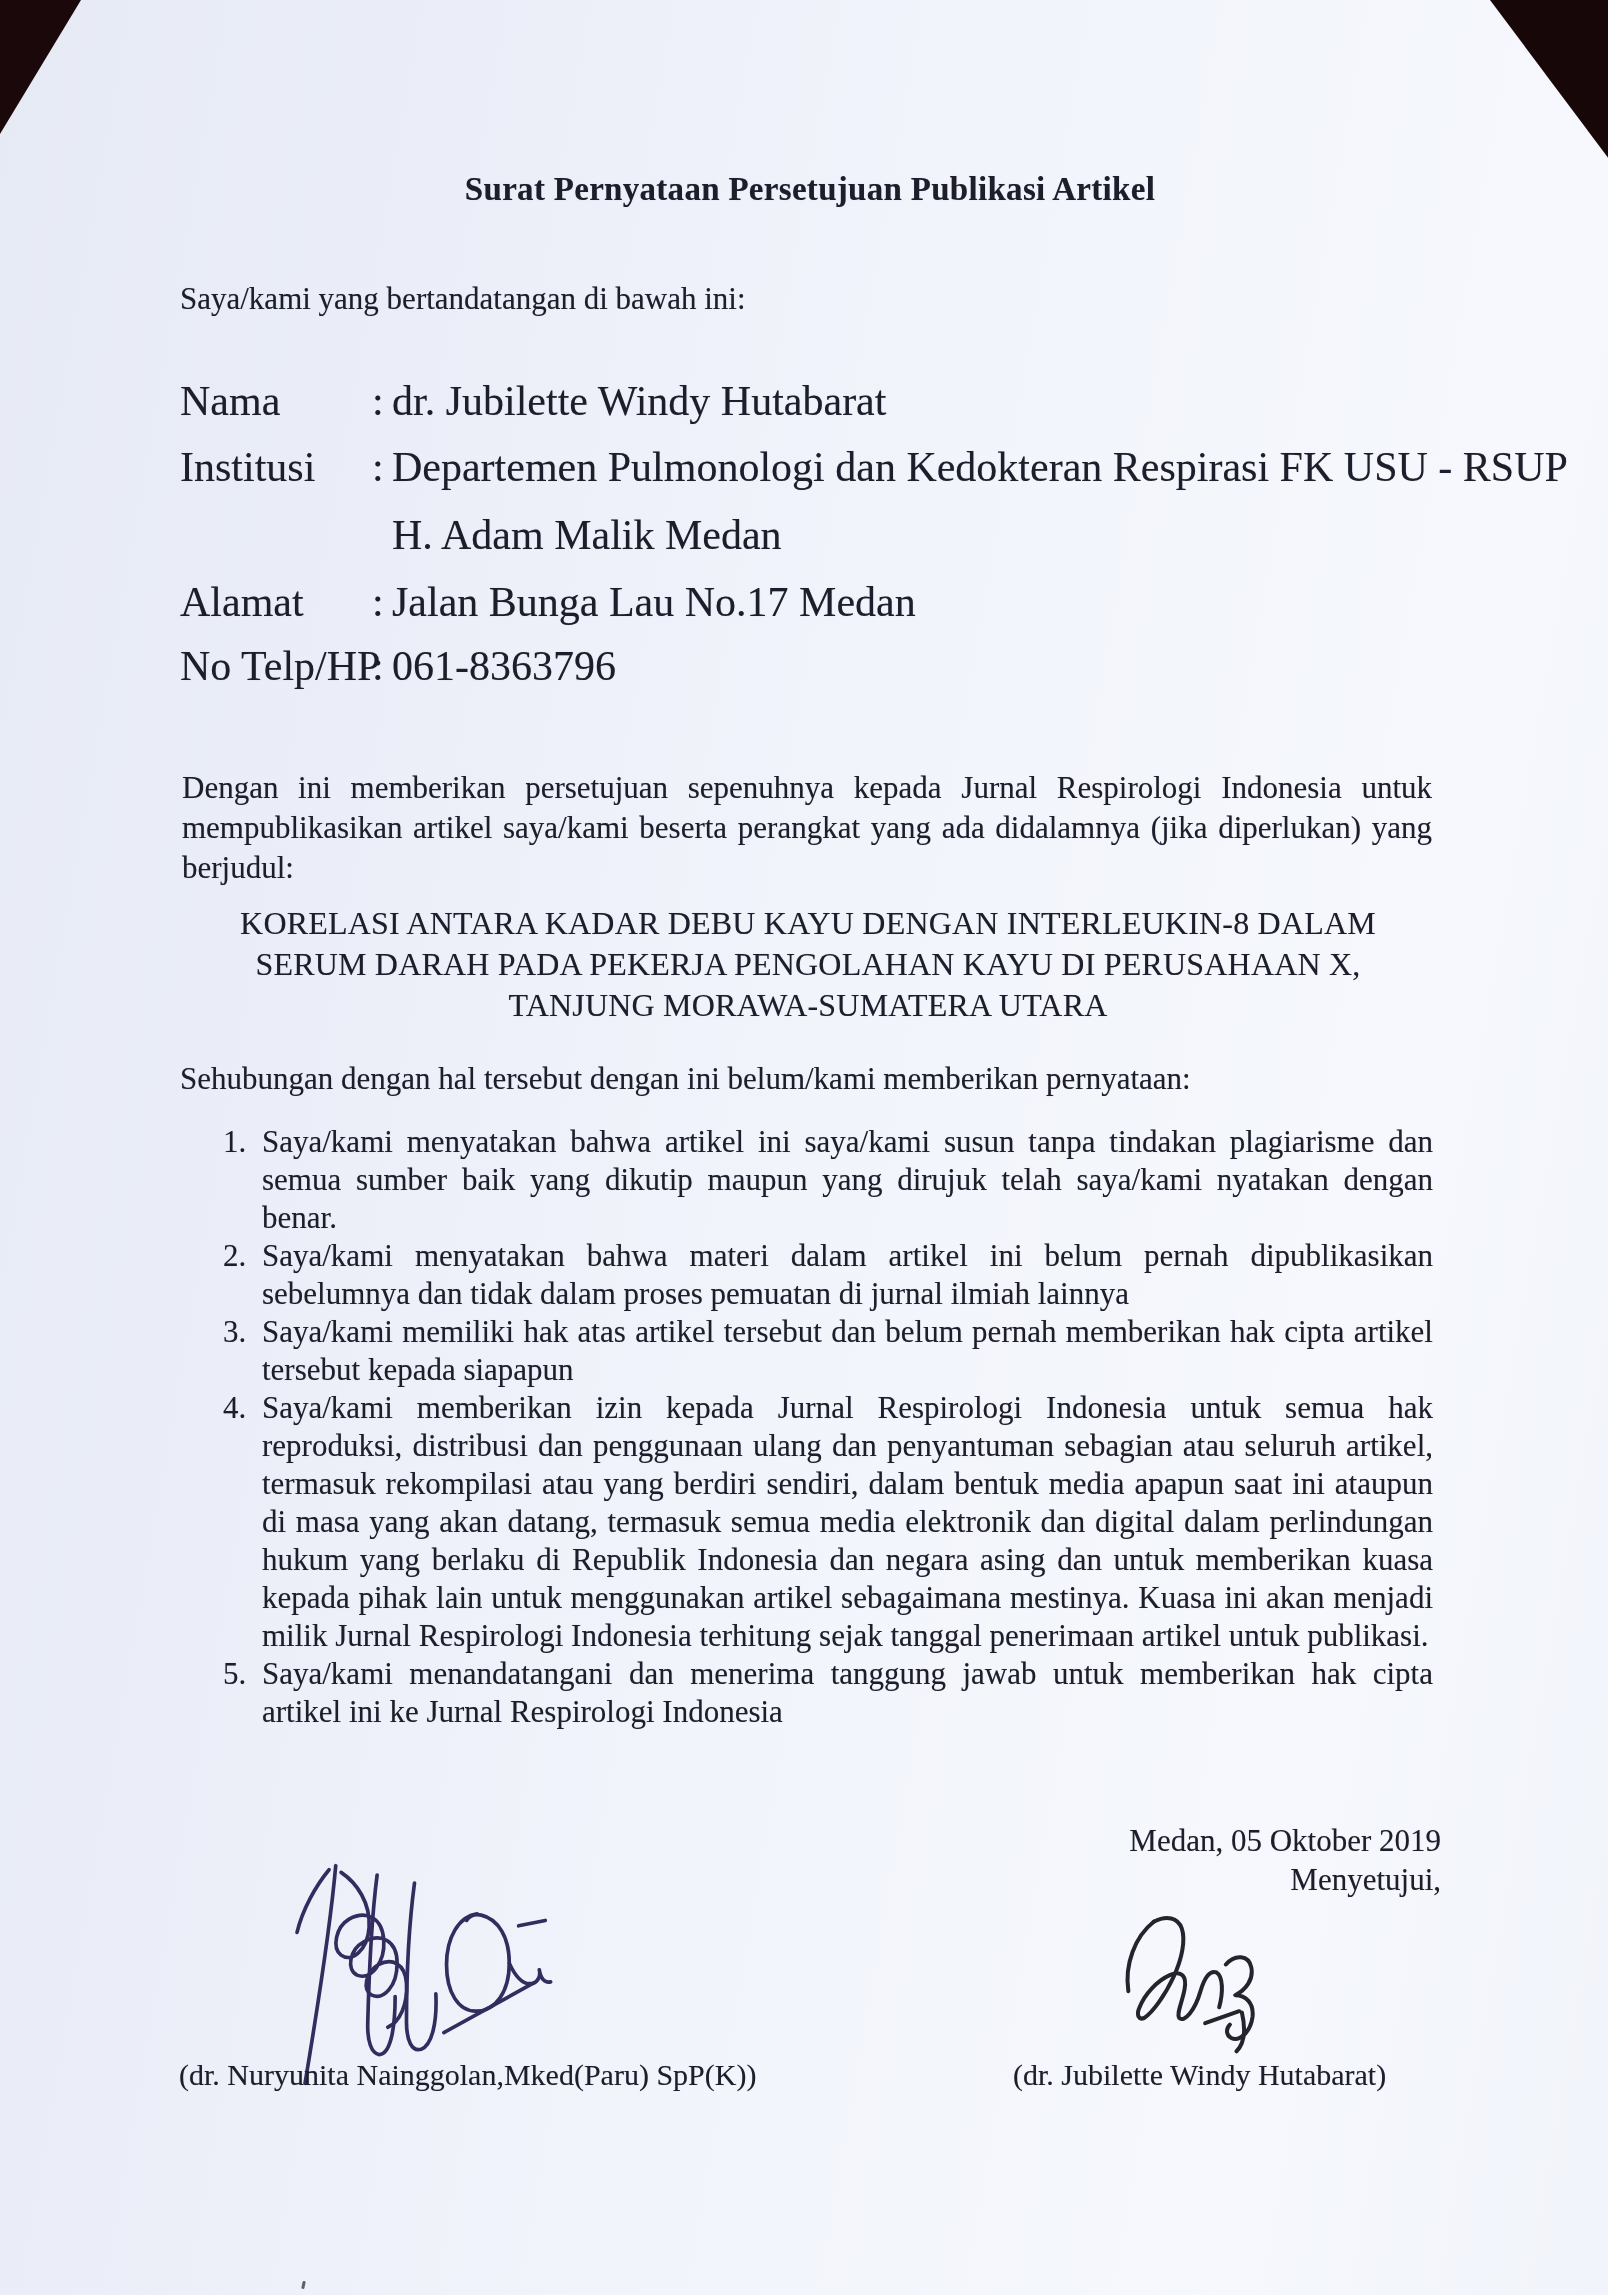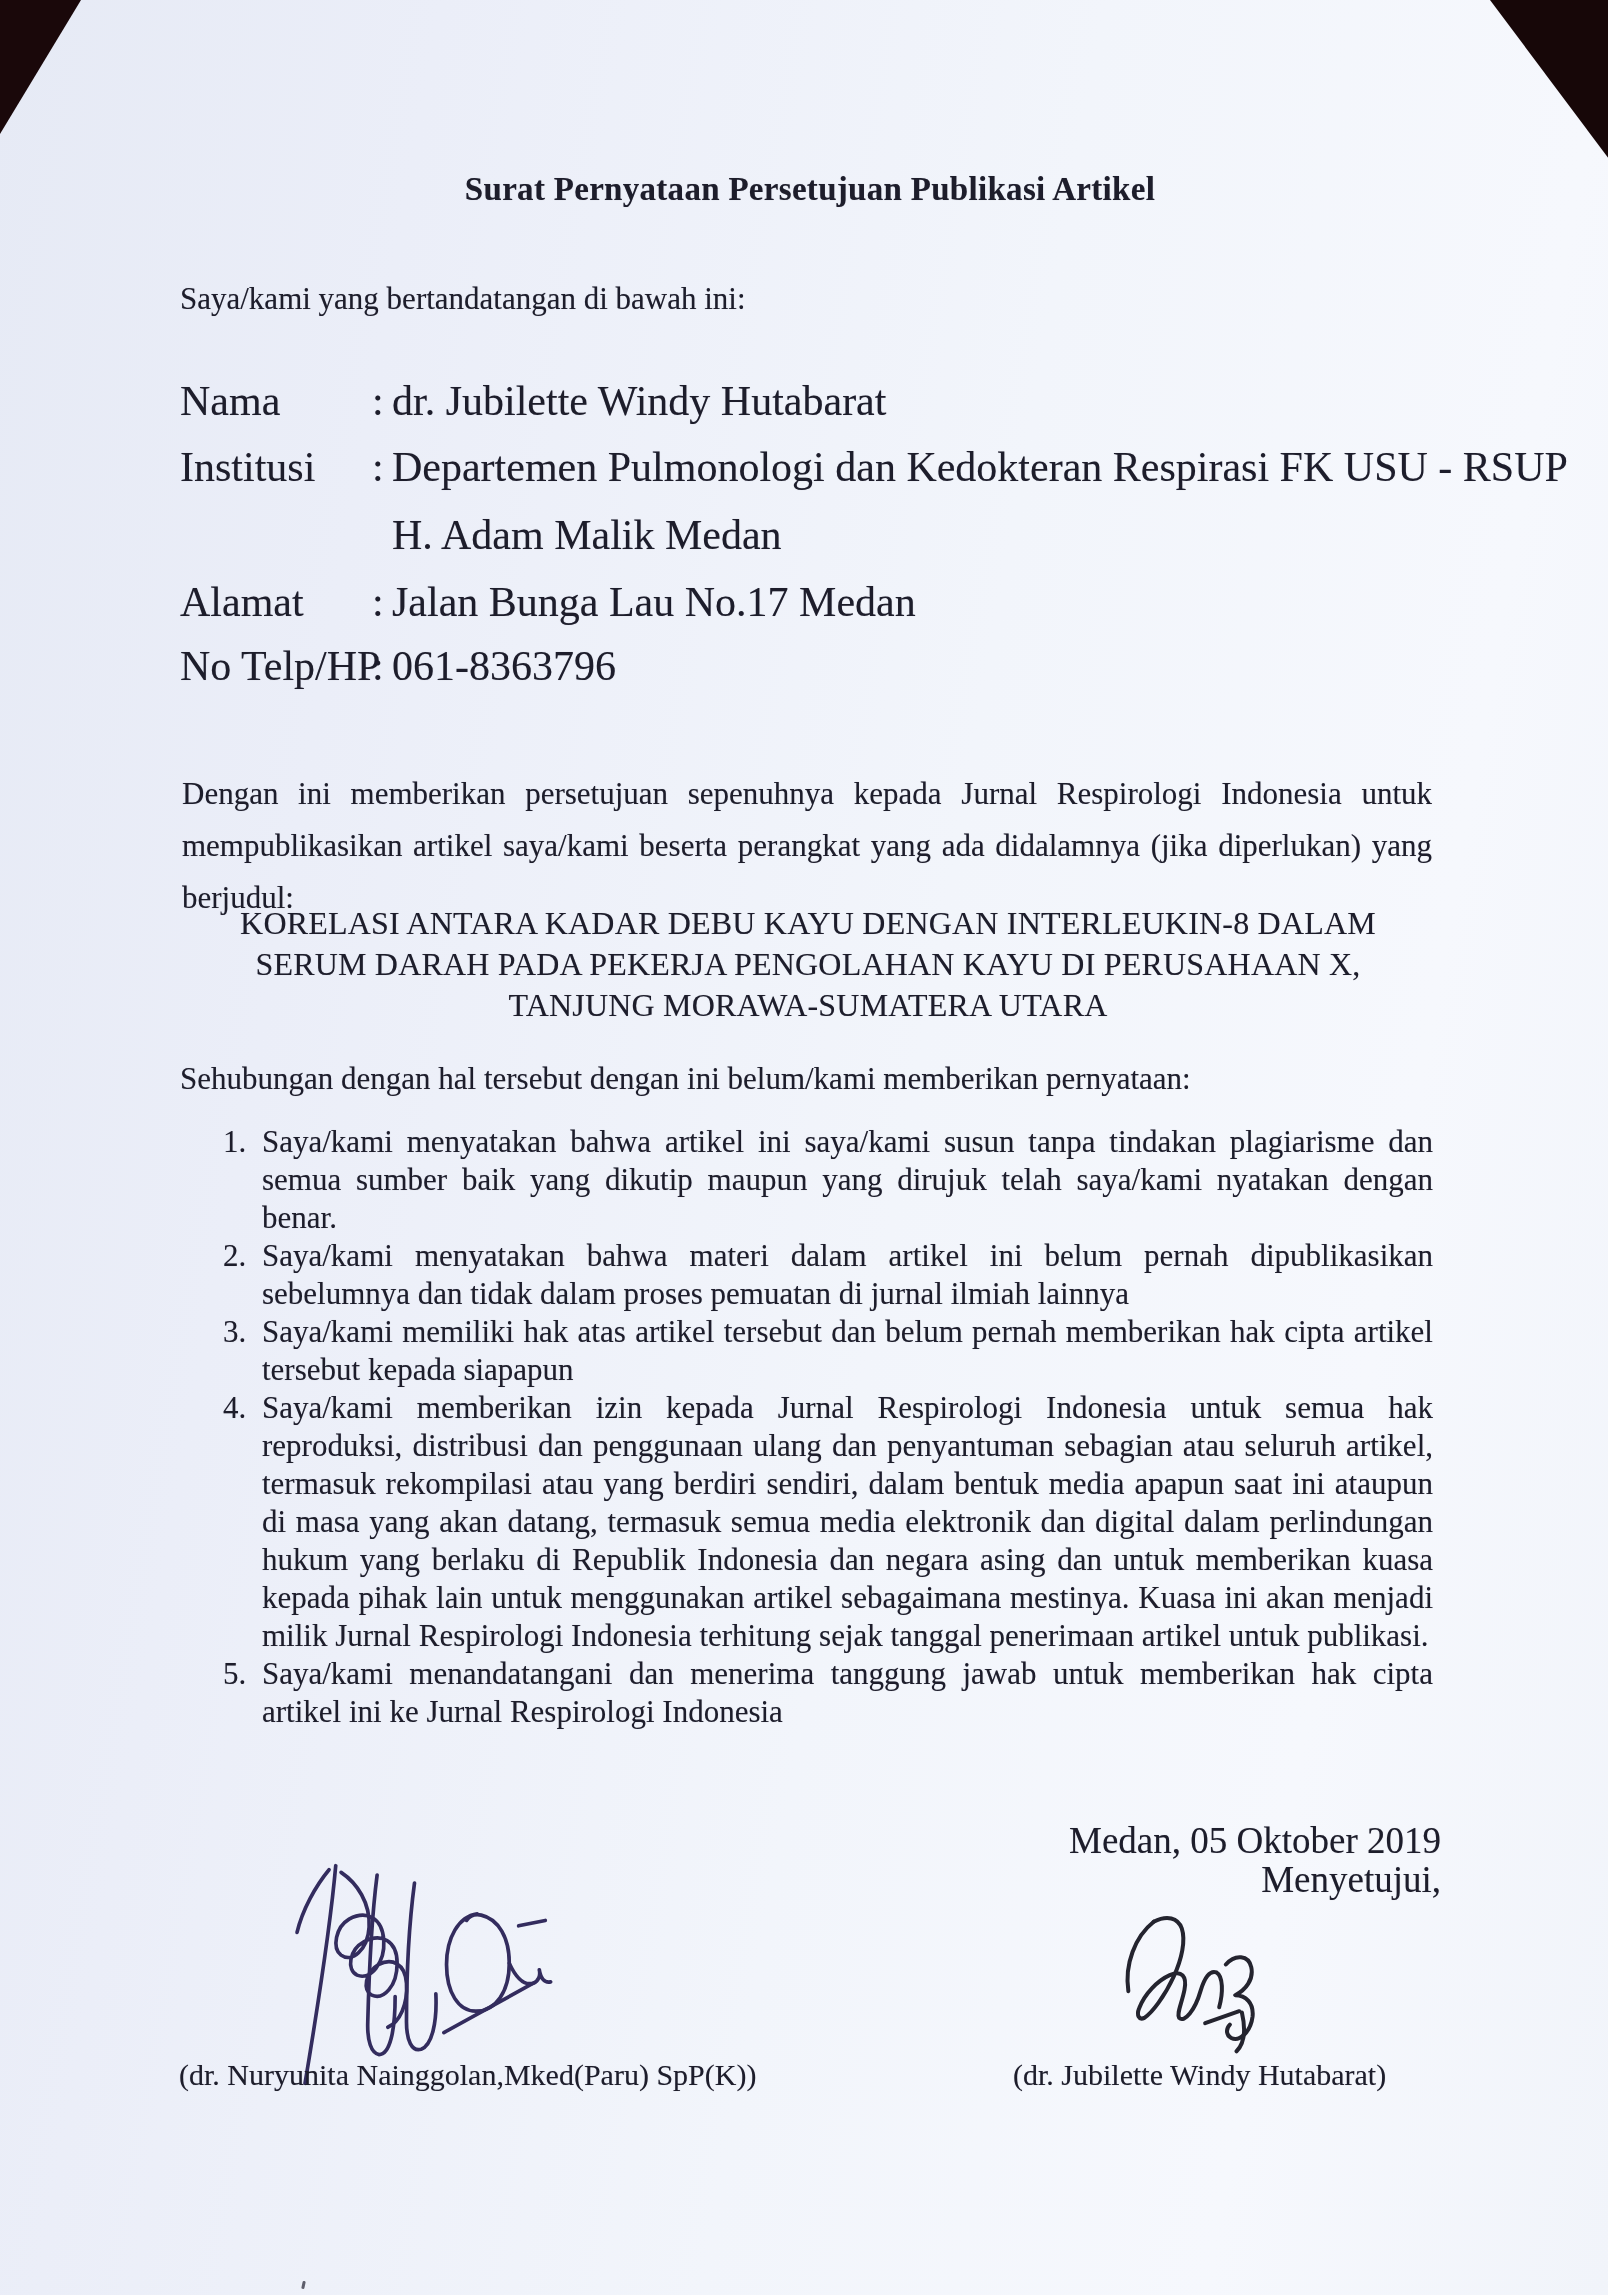--- a/index.html
+++ b/index.html
@@ -26,37 +26,37 @@
   }
   .intro-line { left: 180px; top: 281px; width: 1269px; font-size: 31px; }
 
   .id-row { left: 180px; width: 1269px; height: 40px; font-size: 42px; }
   .id-label { position: absolute; left: 0; top: 0; }
   .id-colon { position: absolute; left: 192px; top: 0; }
   .id-value { position: absolute; left: 212px; top: 0; white-space: nowrap; }
 
   .consent-par {
     left: 182px; top: 768px; width: 1250px;
-    font-size: 31px; line-height: 52px; text-align: justify;
+    font-size: 31px; line-height: 40px; text-align: justify;
   }
   .article-title {
     left: 167px; top: 903px; width: 1282px;
     font-size: 32px; font-weight: 400; line-height: 41px; text-align: center;
     letter-spacing: 0.2px;
   }
   .statement-intro { left: 180px; top: 1061px; width: 1269px; font-size: 31px; }
 
   .statements { left: 223px; top: 1123px; width: 1210px; }
   .stmt-item { display: flex; font-size: 31px; line-height: 38px; }
   .stmt-num { width: 39px; flex: 0 0 39px; }
   .stmt-text { flex: 1; text-align: justify; }
 
   .closing-block {
     top: 1821px; right: 168px; width: 601px;
-    font-size: 37px; line-height: 39px; text-align: right;
+    font-size: 31px; line-height: 39px; text-align: right;
   }
 
   .signatory-left  { left: 179px;  top: 2058px; font-size: 30px; white-space: nowrap; }
   .signatory-right { left: 1013px; top: 2058px; font-size: 30px; white-space: nowrap; }
 
   .sig { pointer-events: none; }
   .sig-left  { left: 277px;  top: 1863px; }
   .sig-right { left: 1115px; top: 1911px; }
 
   

